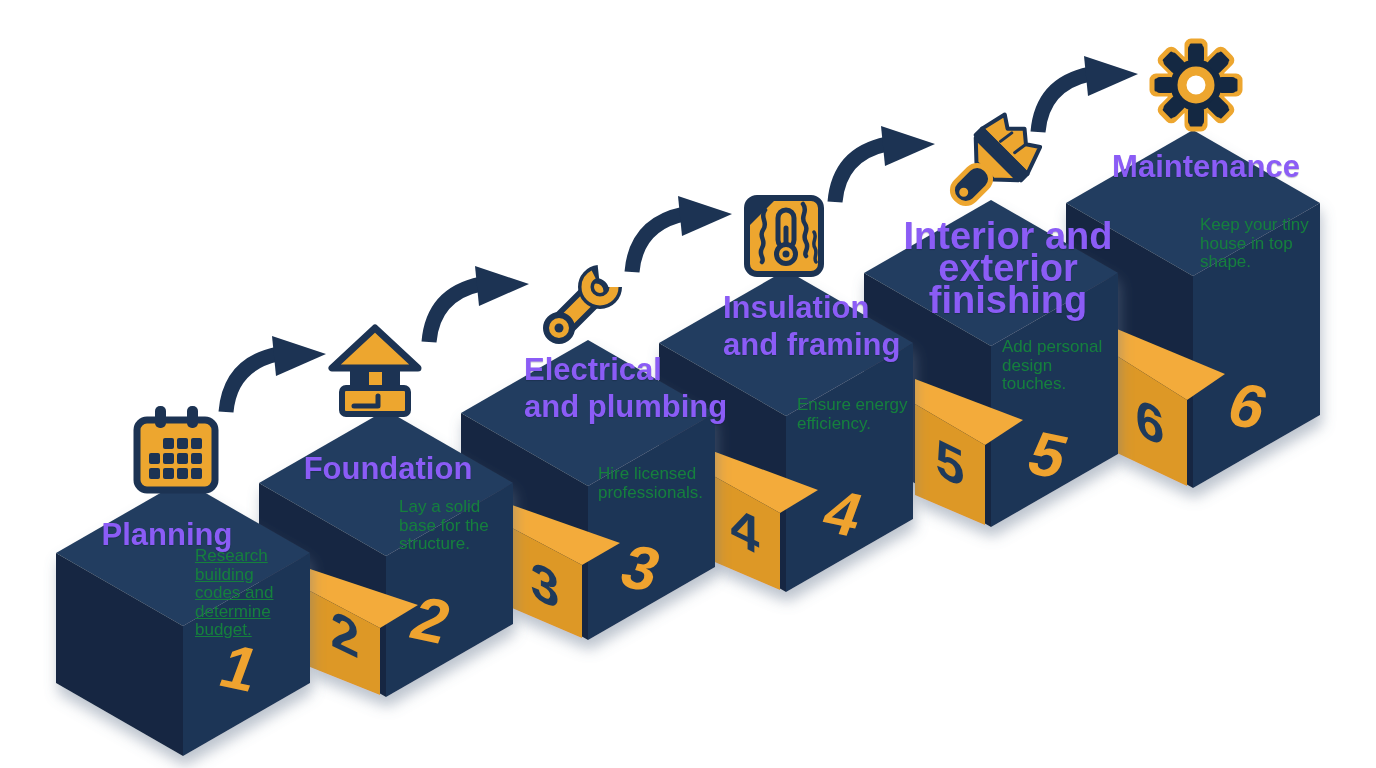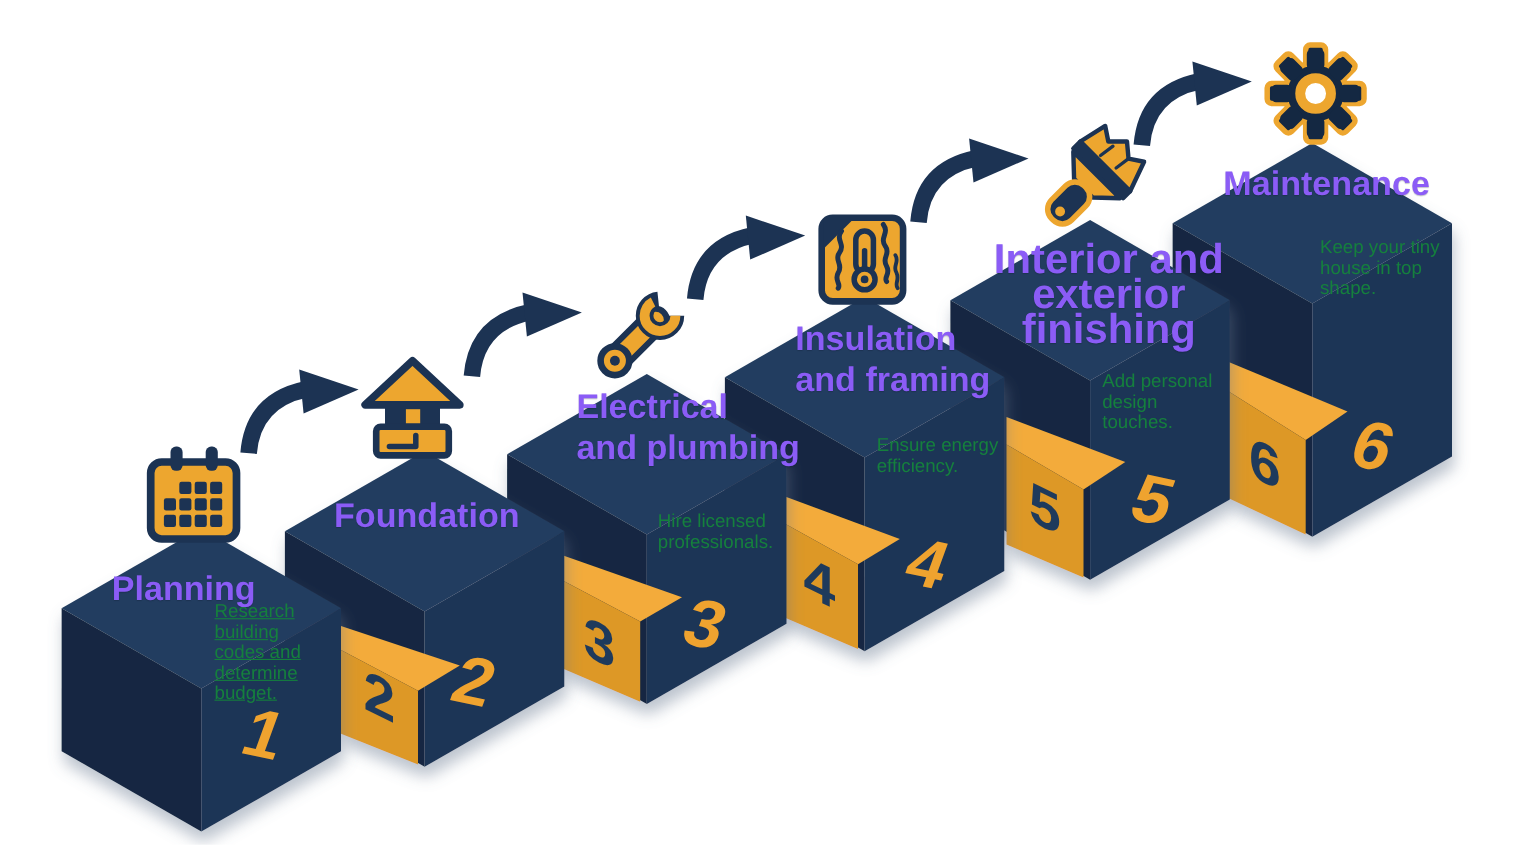--- a/index.html
+++ b/index.html
@@ -189,20 +189,23 @@
   <div class="step-title title-center" style="left:888px;top:220px;width:240px;font-size:38px;line-height:32px;">Interior and
 exterior
 finishing</div>
   <div class="step-title title-center" style="left:1066px;top:148px;">Maintenance</div>
 
   <div class="step-desc" style="left:195px;top:547px;text-decoration:underline;">Research
 building
 codes and
 determine
 budget.</div>
+  <div class="step-desc" style="left:399px;top:498px;">Lay a solid
+base for the
+structure.</div>
   <div class="step-desc" style="left:598px;top:465px;">Hire licensed
 professionals.</div>
   <div class="step-desc" style="left:797px;top:396px;">Ensure energy
 efficiency.</div>
   <div class="step-desc" style="left:1002px;top:338px;">Add personal
 design
 touches.</div>
   <div class="step-desc" style="left:1200px;top:216px;">Keep your tiny
 house in top
 shape.</div>

